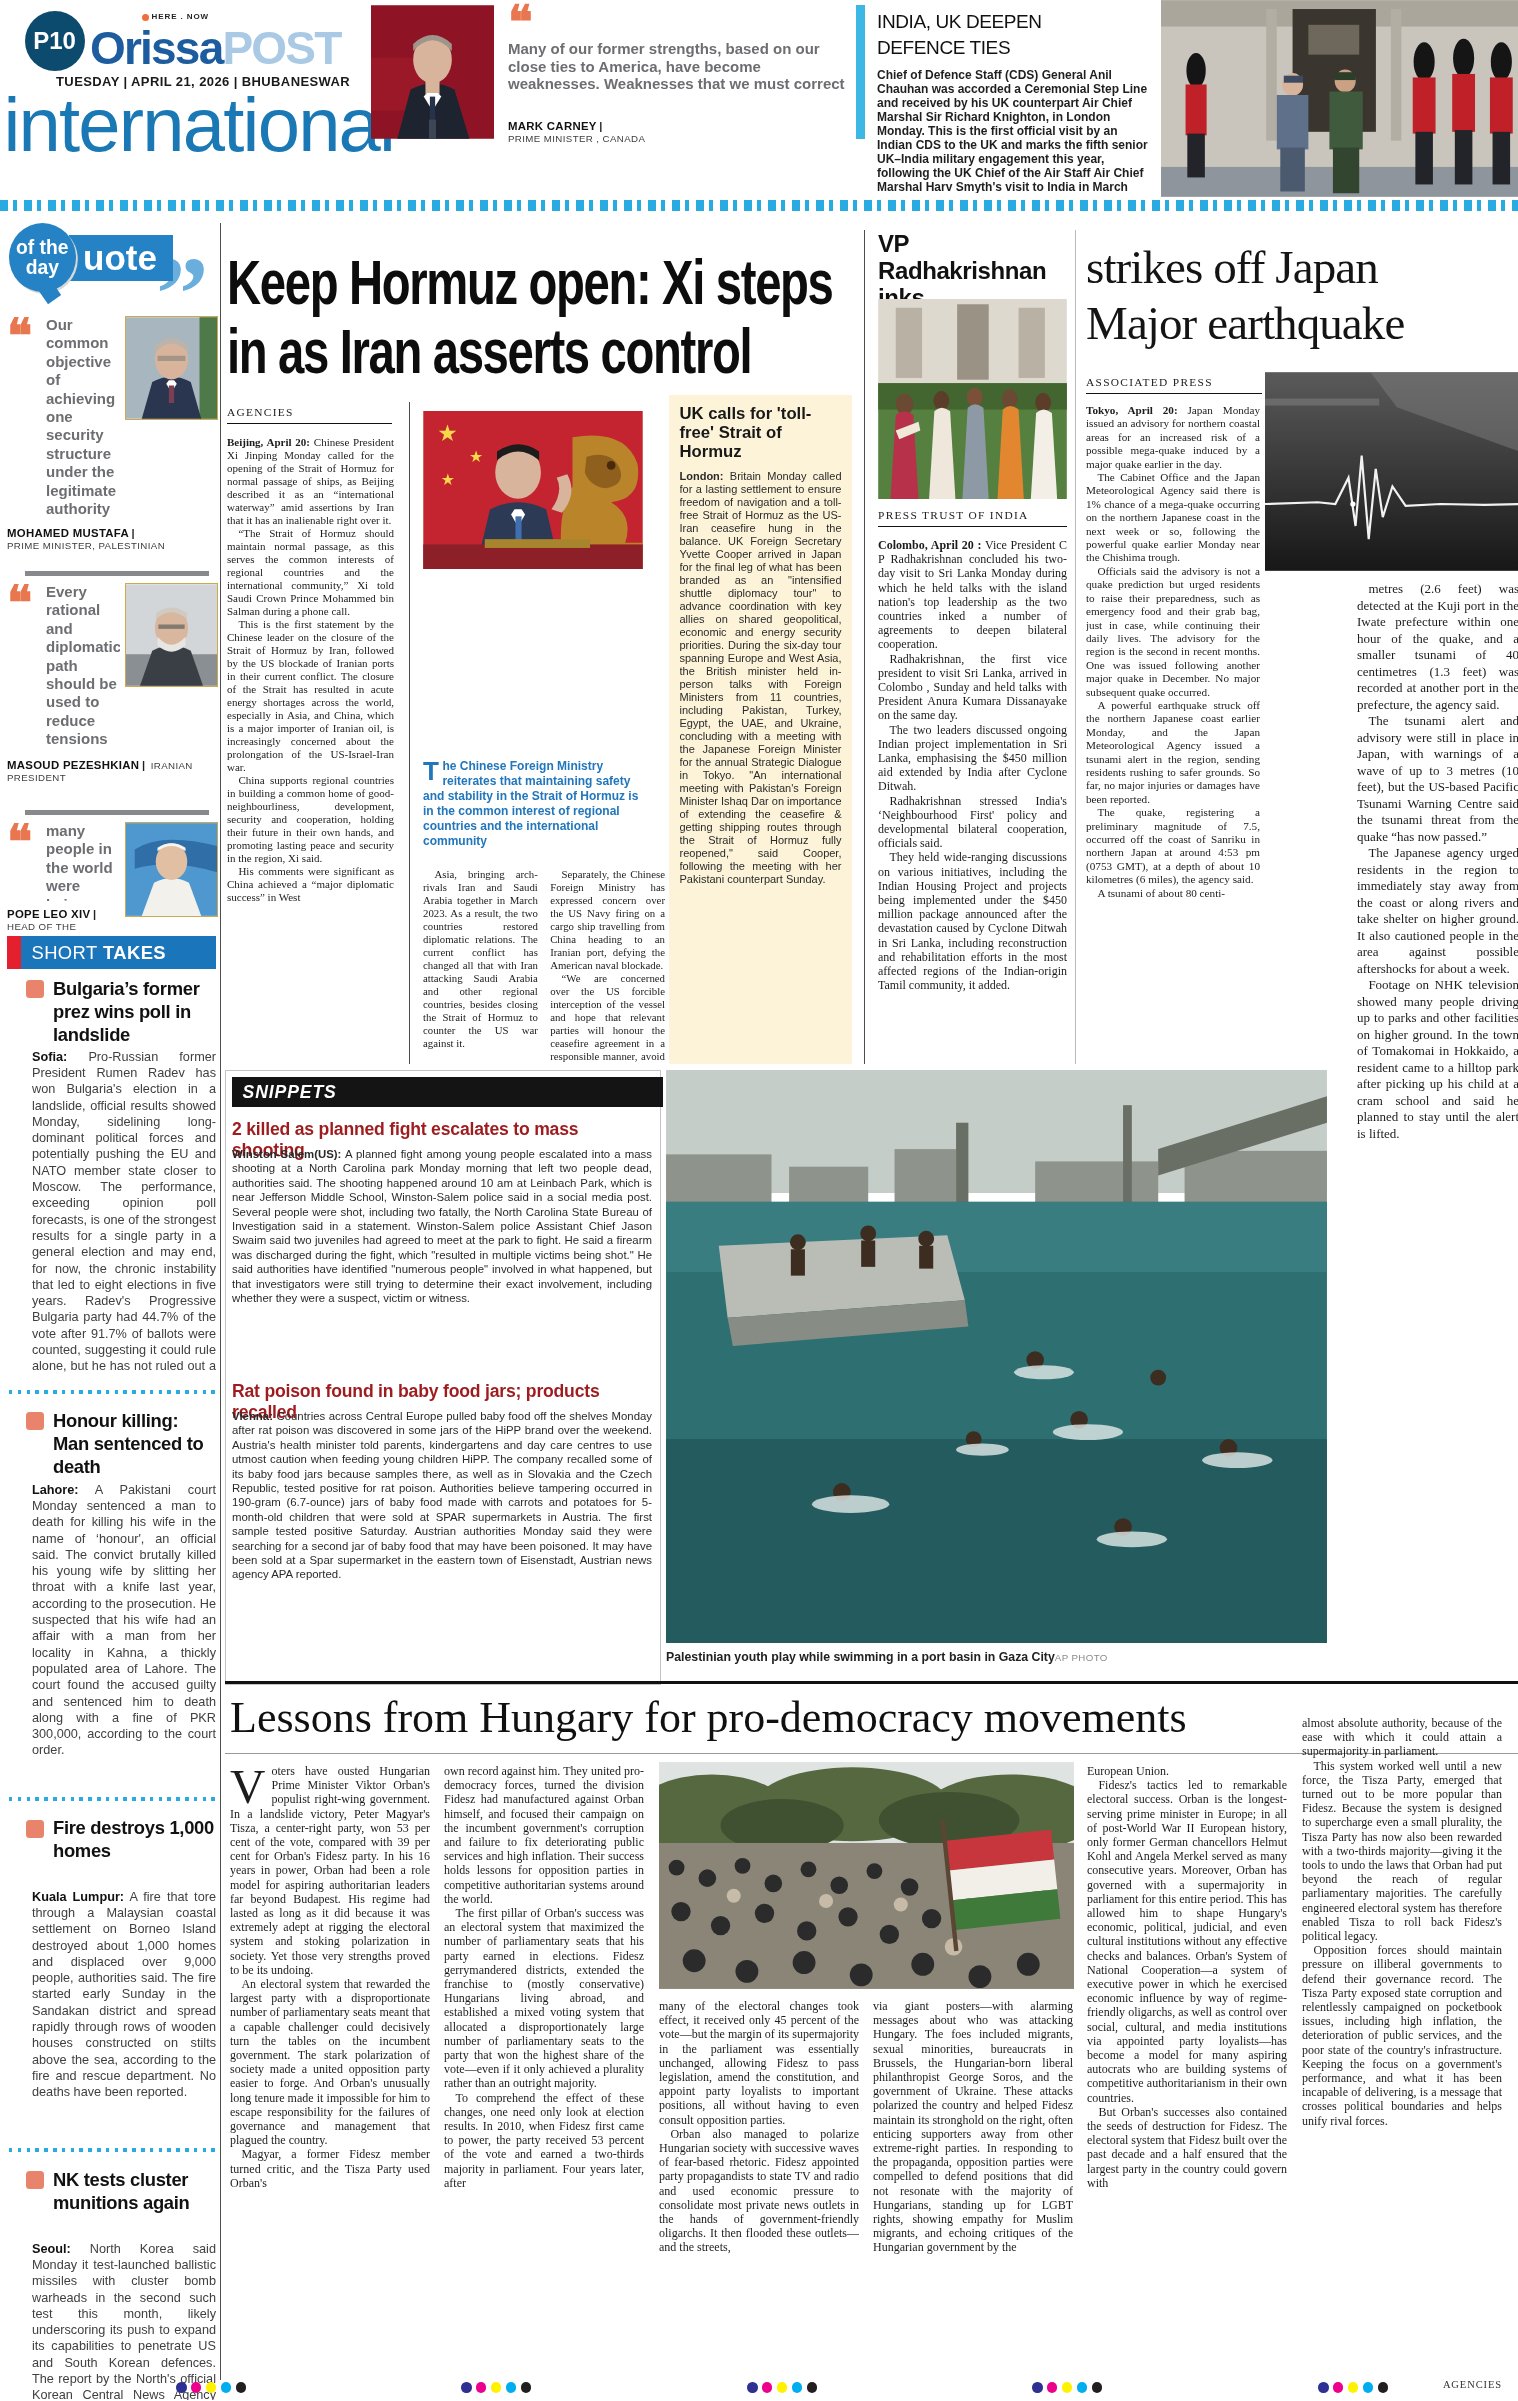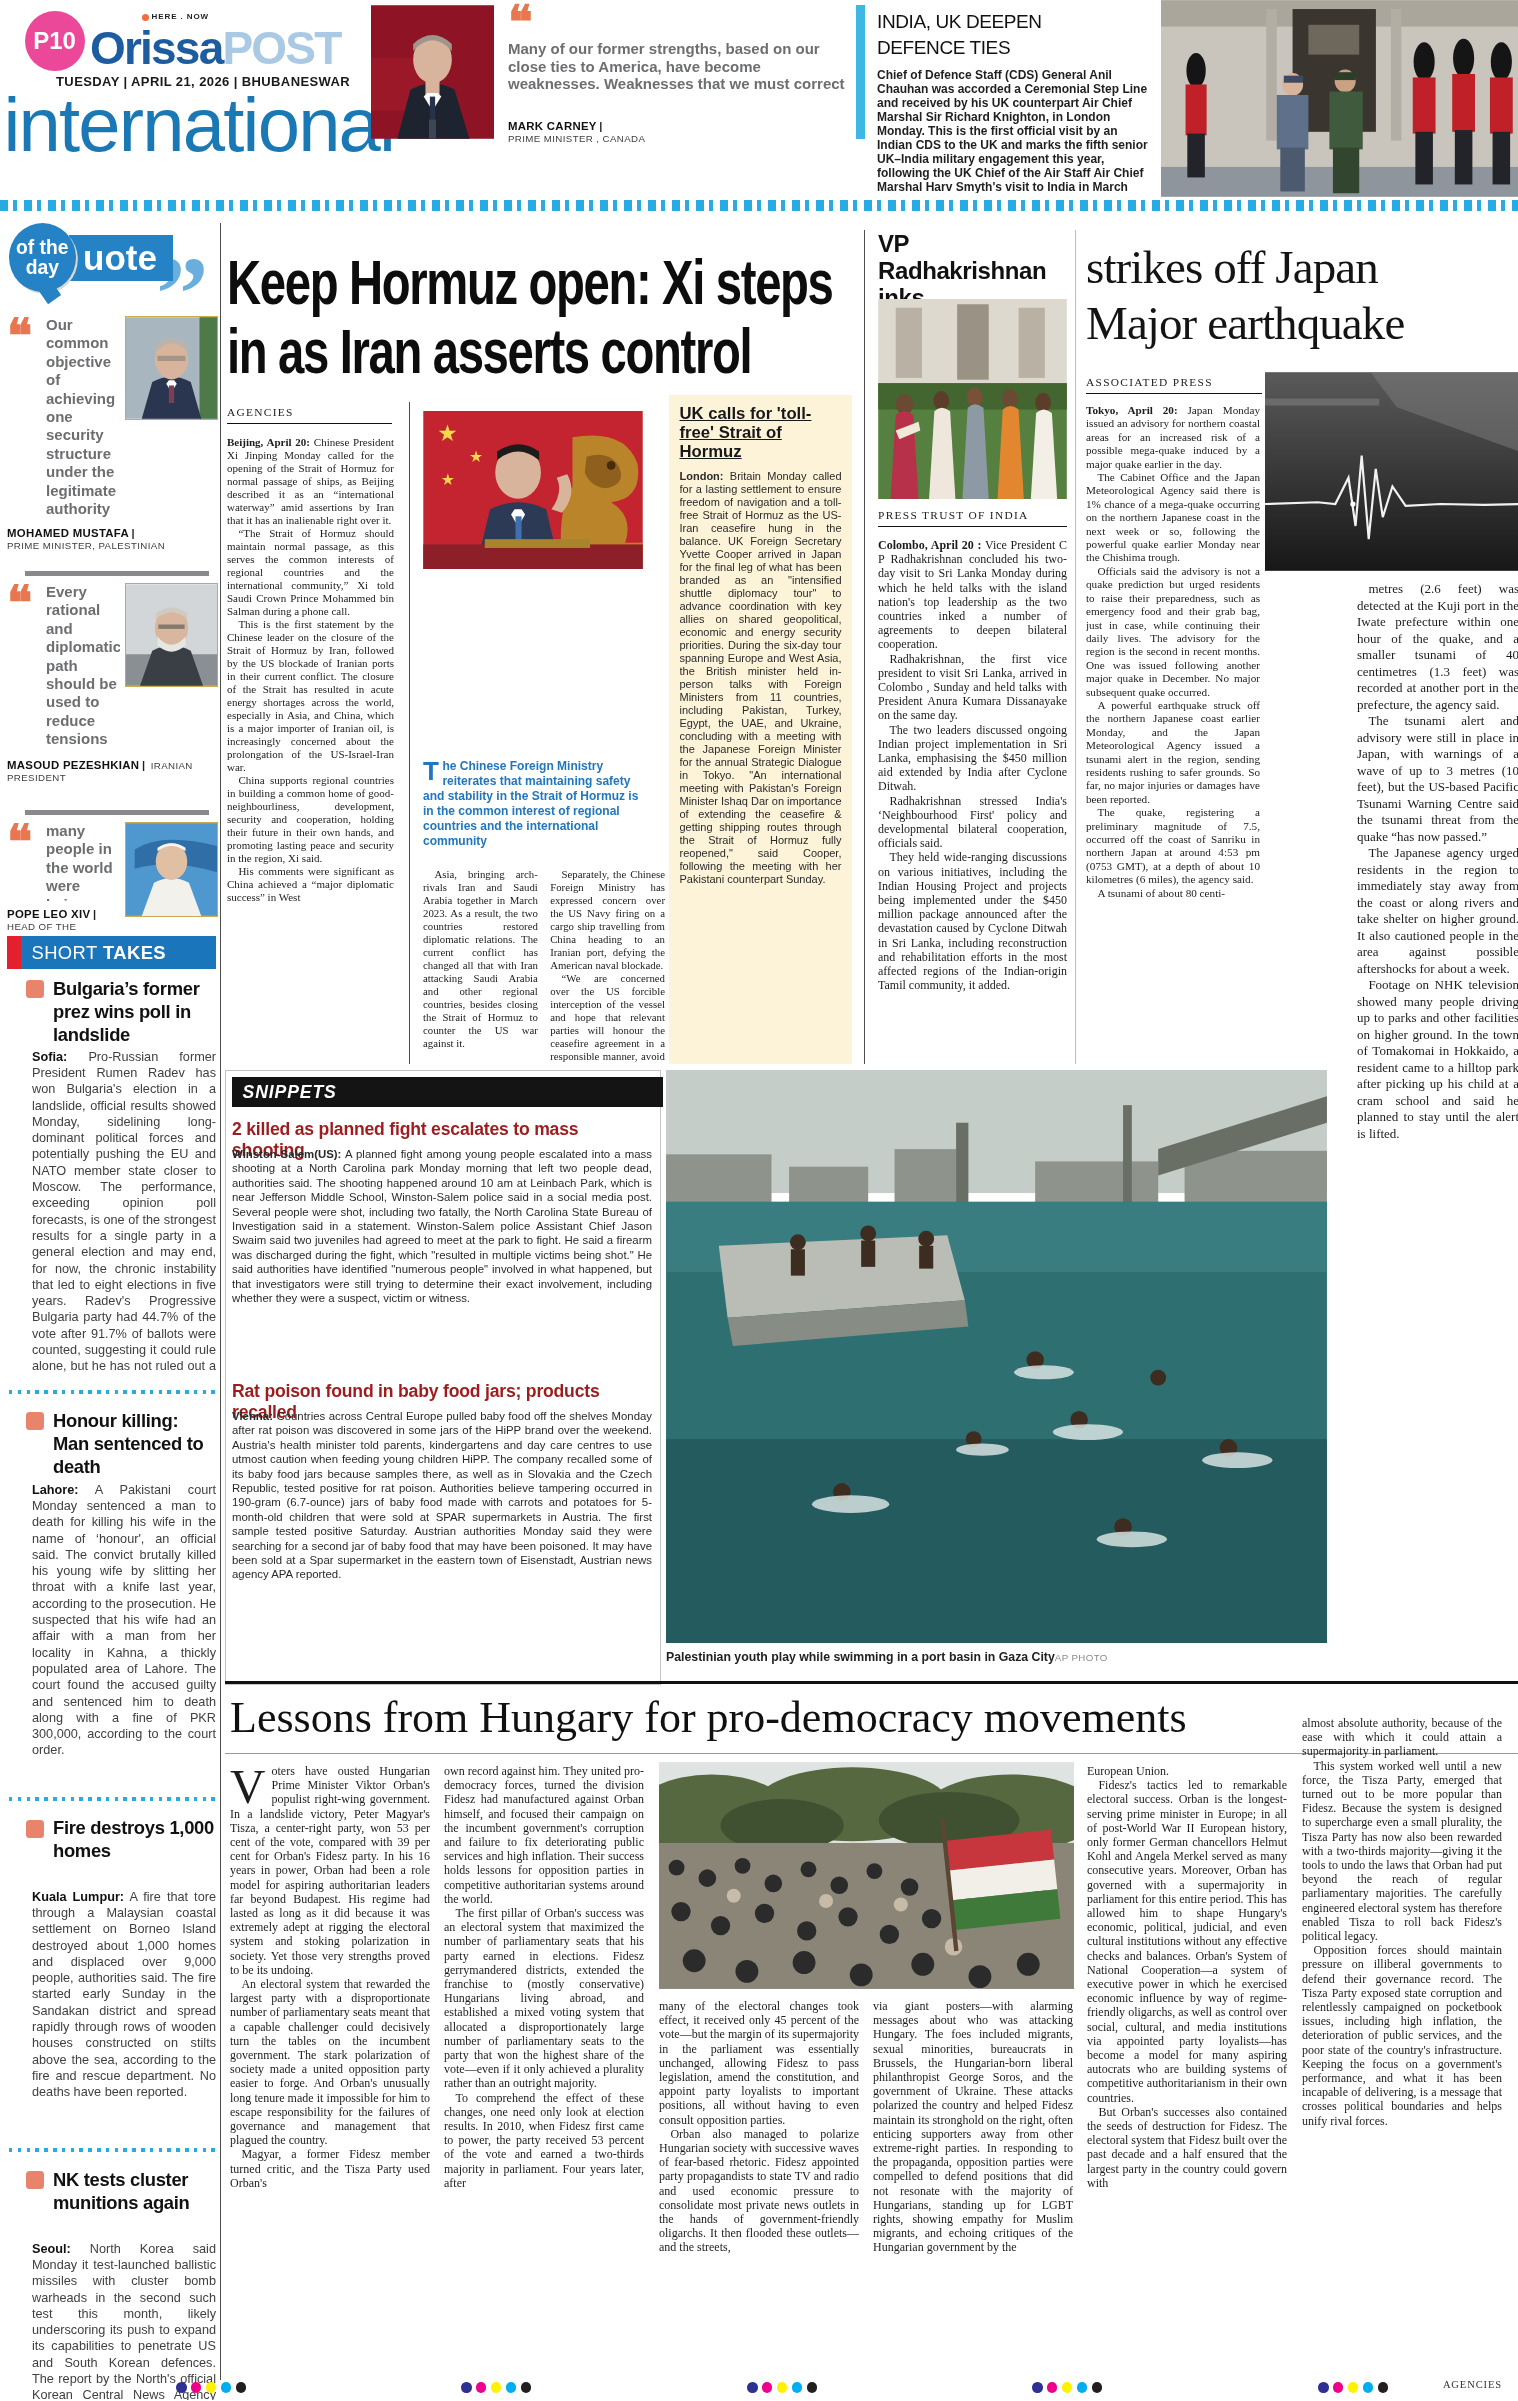--- a/index.html
+++ b/index.html
@@ -6,21 +6,21 @@
   #page{position:relative;width:1519px;height:2401px;background:#fff;overflow:hidden;
         font-family:"Liberation Sans",sans-serif;color:#231f20;}
   .abs{position:absolute;}
   .just p, p.just{text-align:justify;}
   .body p{margin:0;}
   .body .paras p{text-indent:11.4px;}
   .body p.first{text-indent:0;}
   .ovh{overflow:hidden;}
 
   
-  .p10{width:60px;height:60px;border-radius:50%;background:#ec4899;color:#fff;
+  .p10{width:60px;height:60px;border-radius:50%;background:#0c4a6e;color:#fff;
        font-weight:bold;font-size:24px;display:flex;align-items:center;justify-content:center;}
   .logo{font-size:46px;font-weight:bold;letter-spacing:-1.8px;white-space:nowrap;}
   .logo .o1{color:#1d5c9e;} .logo .o2{color:#a9c9e4;}
   .herenow{font-size:8px;font-weight:bold;color:#231f20;letter-spacing:0.9px;}
   .herenow .dot{display:inline-block;width:7px;height:7px;border-radius:50%;background:#f26c3c;vertical-align:middle;margin-right:2.6px;}
   .dateline{font-size:13px;font-weight:bold;color:#1a1a1a;letter-spacing:0.4px;}
   .intl{font-size:76px;color:#1a78b4;letter-spacing:-1.8px;font-weight:normal;}
   .dashline{height:10.5px;background:repeating-linear-gradient(90deg,#29abe2 0 8px,transparent 8px 13px,#29abe2 13px 16.7px,transparent 16.7px 24px);}
   .cyanbar{background:#3db7e4;}
   .cq-glyph{color:#e8764f;font-size:46px;line-height:35px;font-weight:bold;}
@@ -57,21 +57,21 @@
   
   .mainhead{font-weight:bold;color:#0d0d0d;font-size:63px;line-height:69px;letter-spacing:-1.8px;
             transform:scaleX(.75);transform-origin:top left;white-space:nowrap;}
   .byline{font-family:"Liberation Serif",serif;font-size:11.4px;letter-spacing:1.3px;color:#222;
           border-bottom:1.8px solid #111;padding-bottom:5.3px;}
   .artbody{font-family:"Liberation Serif",serif;color:#1c1c1c;}
   .capt{font-size:12px;line-height:15px;font-weight:bold;color:#222;}
   .dcap::first-letter, .dcap p:first-child::first-letter{float:left;font-size:26px;line-height:22px;font-weight:bold;padding:0.9px 3.5px 0 0;}
   .pullblue{color:#2176bc;}
   .ukbox{background:#fcf3d9;}
-  .ukhead{font-size:16.7px;line-height:19.3px;font-weight:bold;color:#181818;text-decoration:underline;}
+  .ukhead{font-size:16.7px;line-height:19.3px;font-weight:bold;color:#181818;}
   .ukbody{font-size:11px;line-height:13px;color:#2a2a2a;text-align:justify;}
   .vphead{font-size:24px;line-height:27px;font-weight:900;letter-spacing:-0.4px;color:#111;}
   .jphead{font-family:"Liberation Serif",serif;font-size:47px;line-height:56px;color:#141414;letter-spacing:-0.9px;}
 
   
   .snipbox{border:0.9px solid #c4c4c4;}
   .snipbar{background:#141414;color:#fff;font-weight:bold;font-style:italic;font-size:17.6px;
            display:flex;align-items:center;padding-left:10.5px;letter-spacing:0.9px;}
   .sniphead{font-size:17.6px;font-weight:bold;color:#9e1b1e;letter-spacing:-0.2px;}
   .snipbody{font-size:11.4px;line-height:14.4px;color:#2a2a2a;text-align:justify;}

